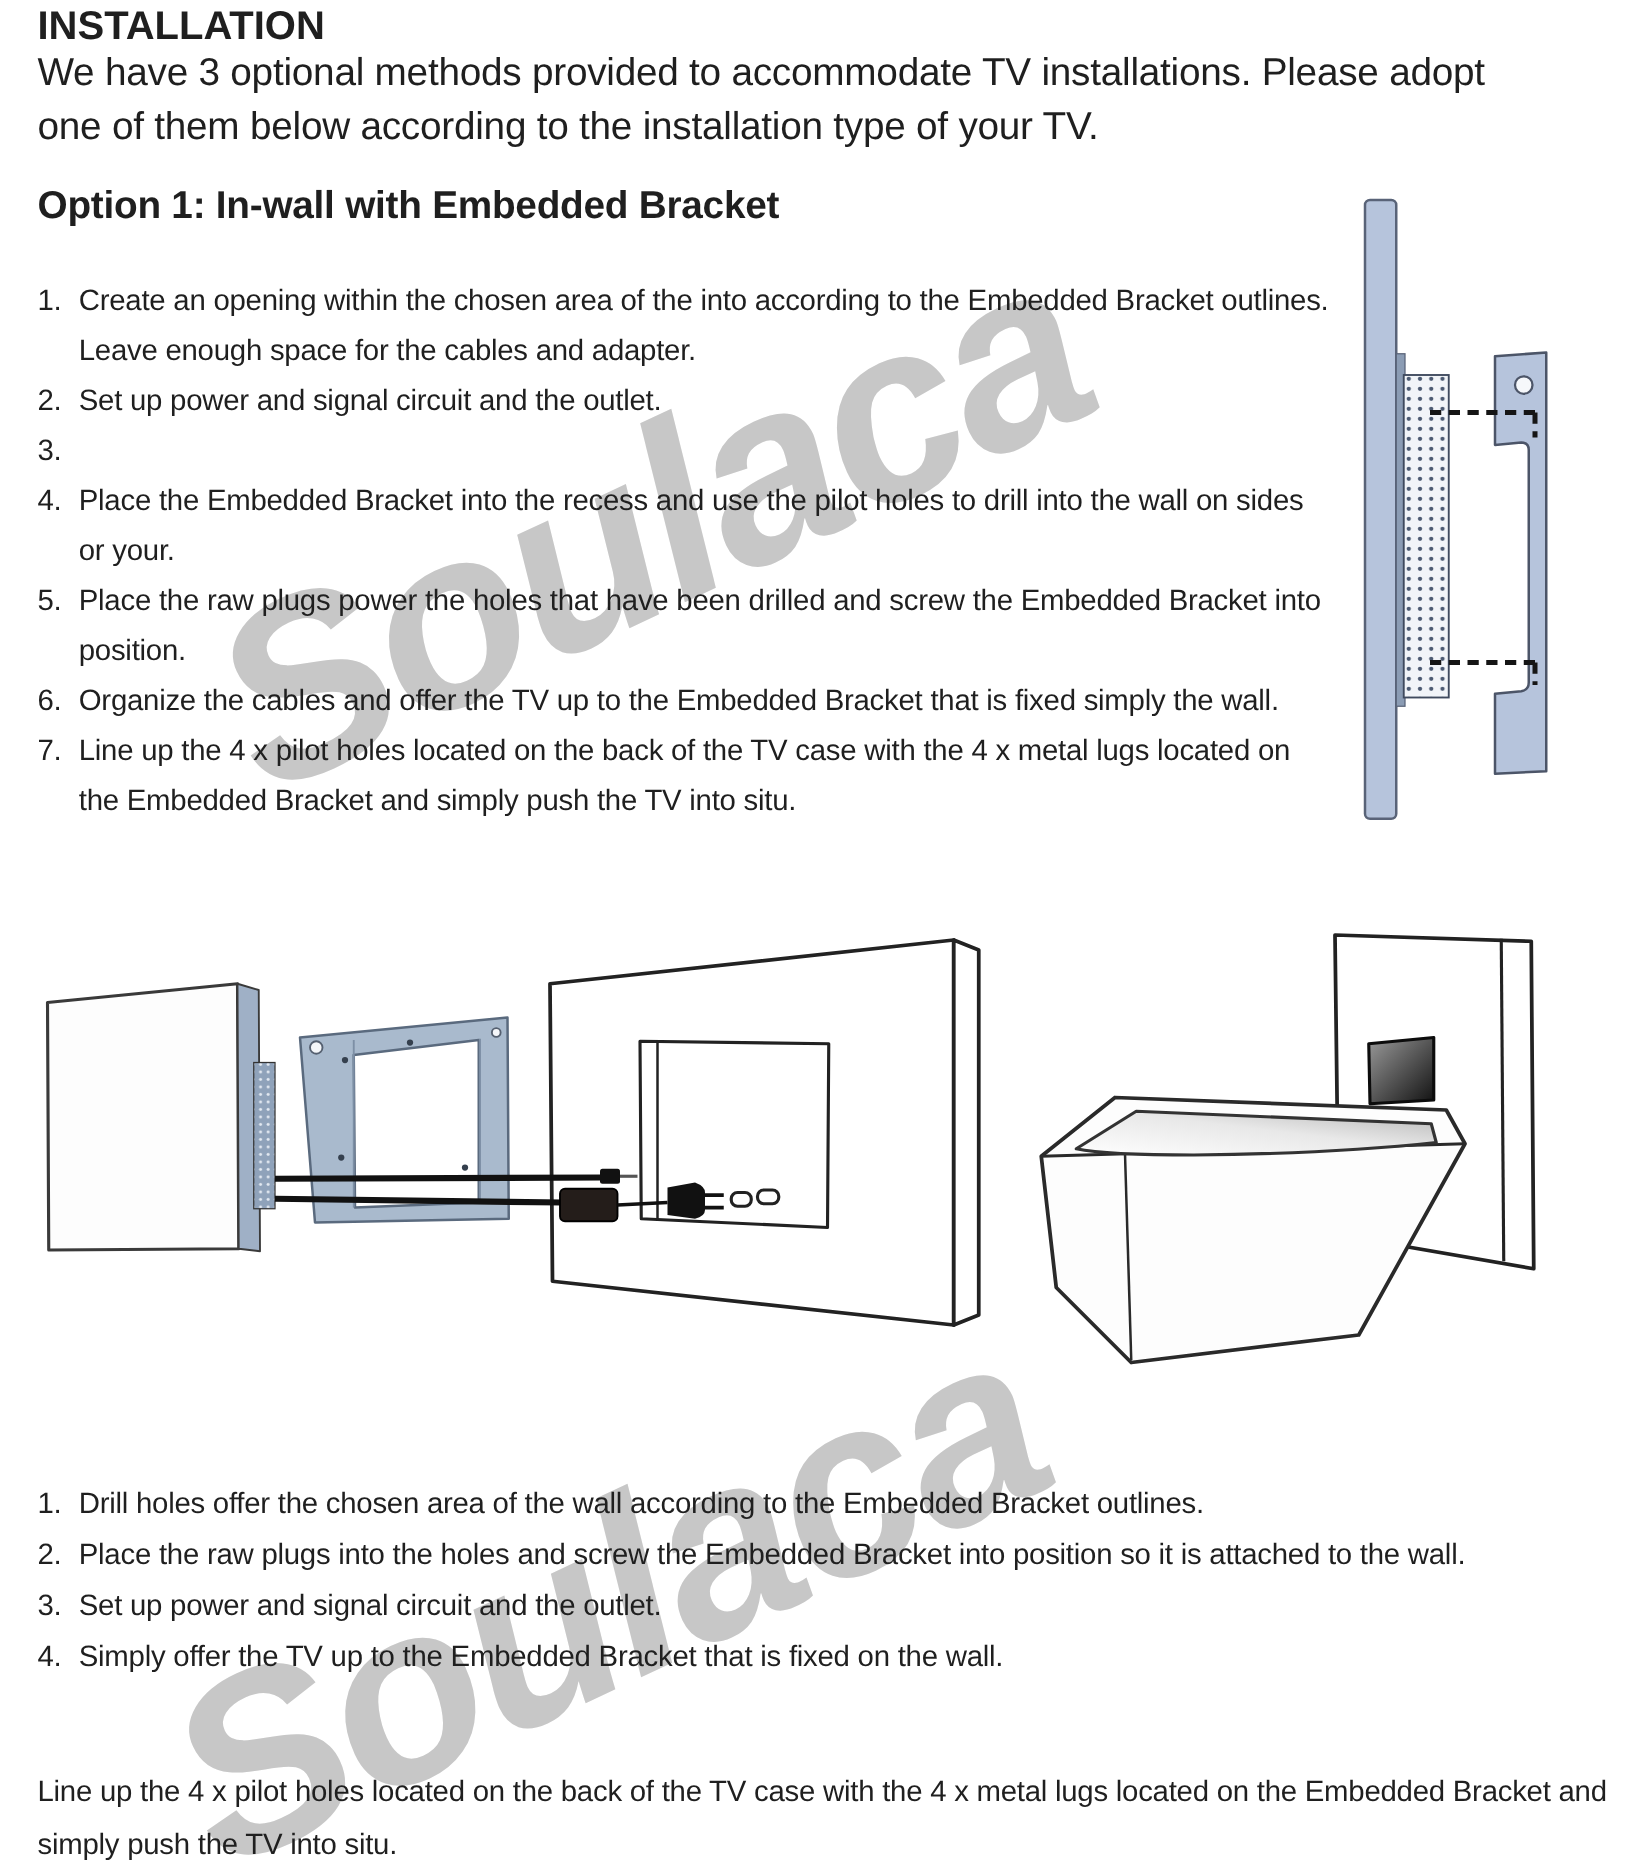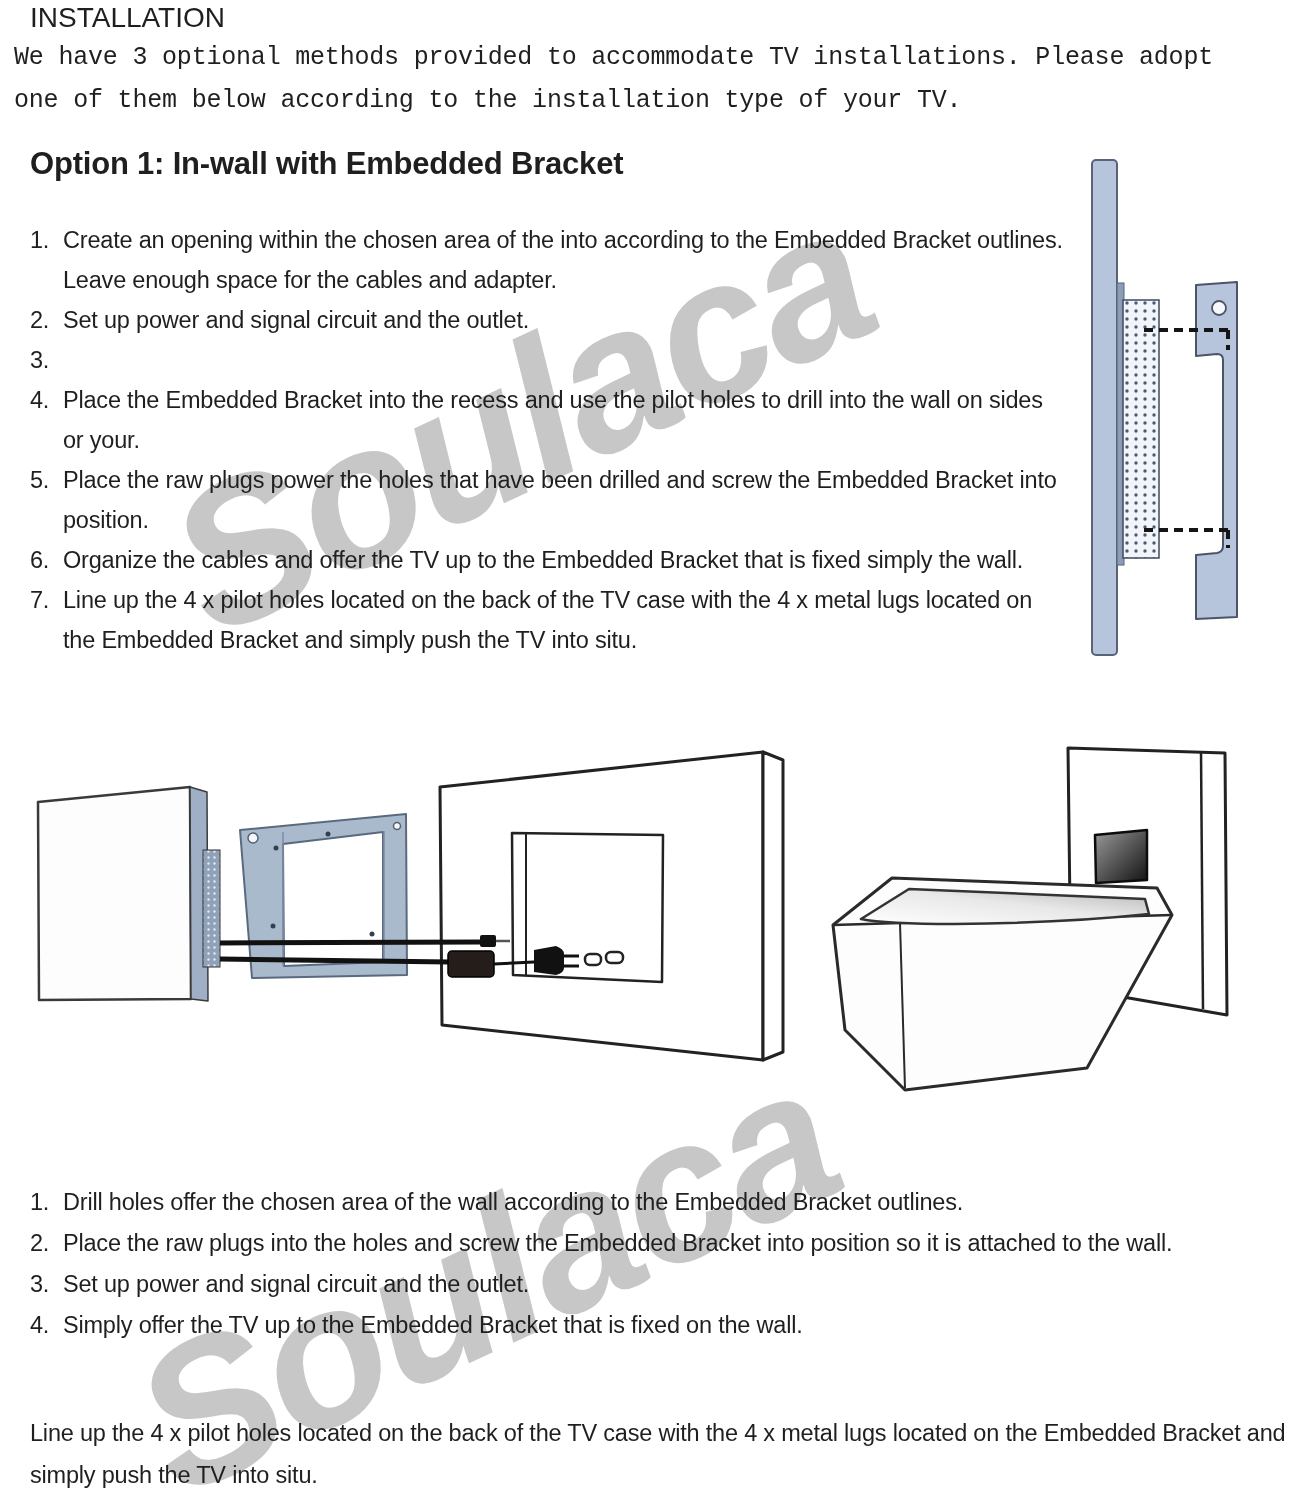--- a/index.html
+++ b/index.html
@@ -15,22 +15,22 @@
     overflow:hidden;font-family:"Liberation Sans",sans-serif;color:var(--ink);
   }
   .wm{
     position:absolute;z-index:0;font-weight:bold;font-style:italic;
     color:var(--wm-gray);font-size:200px;letter-spacing:-4px;white-space:nowrap;
     transform:rotate(-25deg);line-height:1;pointer-events:none;
   }
   .wm1{left:150px;top:320px;}
   .wm2{left:115px;top:1180px;}
   .layer{position:absolute;z-index:1;}
-  .h-main{left:30px;top:2px;font-size:28px;font-weight:normal;}
-  .intro{left:14px;top:36px;width:1200px;font-size:25px;line-height:43px;letter-spacing:-0.2px;font-family:Liberation Mono, monospace;}
+  .h-main{left:30px;top:2px;font-size:32px;font-weight:bold;}
+  .intro{left:30px;top:36px;width:1200px;font-size:31px;line-height:43px;letter-spacing:-0.2px;}
   .h-opt{font-size:31px;font-weight:bold;letter-spacing:-0.2px;}
   .h-opt1{left:30px;top:146px;}
   .h-opt2{left:30px;top:1112px;}
   .list{left:30px;}
   .list1{top:220px;width:1038px;}
   .list2{top:1182px;width:1238px;}
   .step{display:flex;font-size:23.5px;line-height:40px;letter-spacing:-0.2px;}
   .list2 .step{line-height:41px;}
   .step .num{flex:0 0 33px;}
   .step .txt{flex:1;}

